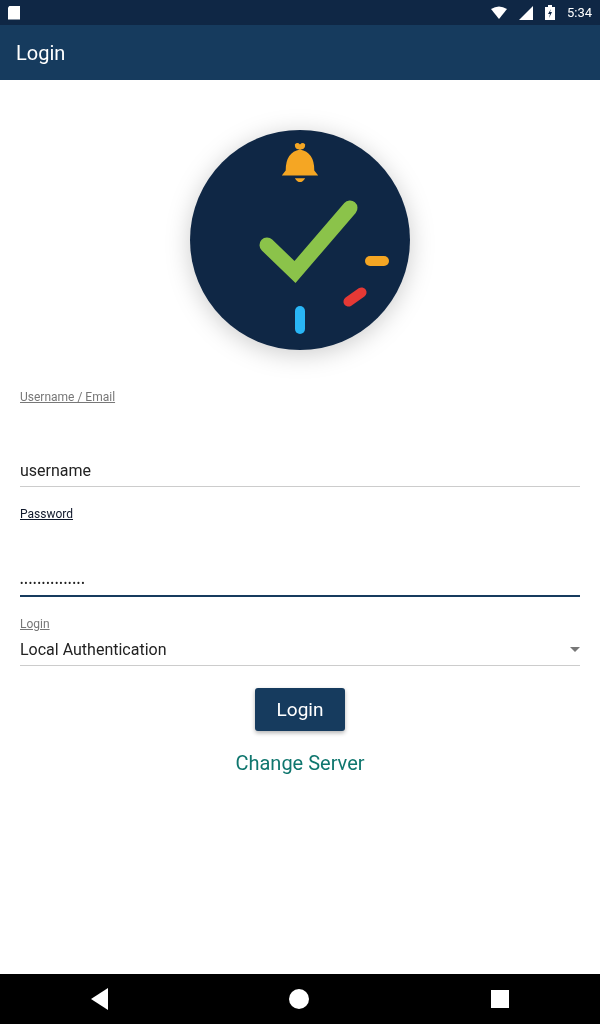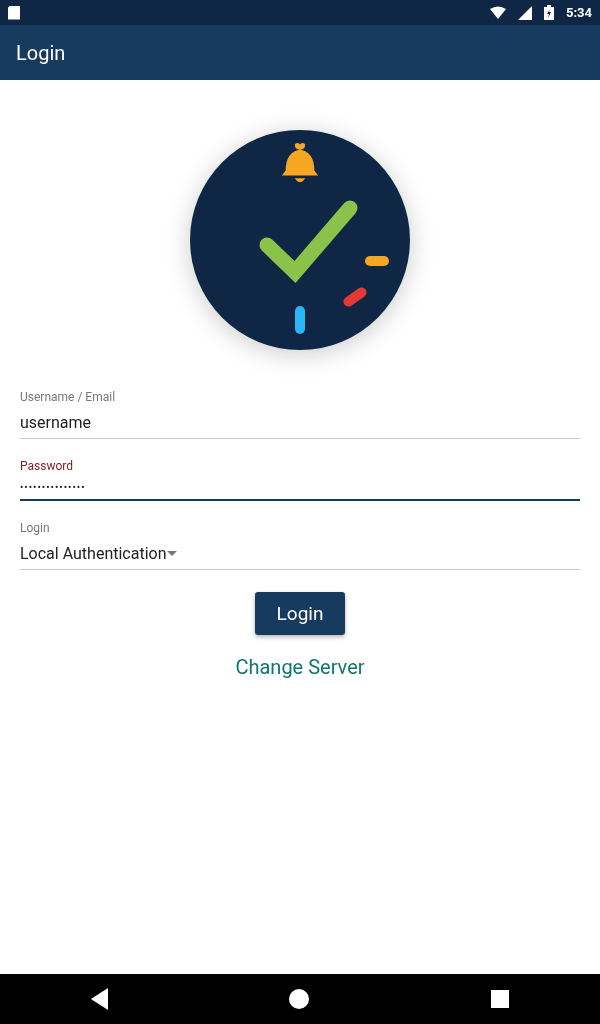--- a/index.html
+++ b/index.html
@@ -27,21 +27,20 @@
     }
     .status-left {
       display: flex;
       align-items: center;
       gap: 4px;
     }
     .status-right {
       display: flex;
       align-items: center;
       gap: 12px;
-      font-weight: bold;
     }
     .sd-icon {
       width: 12px;
       height: 14px;
       background: #ffffff;
       clip-path: polygon(0 15%, 15% 0, 100% 0, 100% 100%, 0 100%);
     }
     .app-bar {
       height: 55px;
       background: #163b5e;
@@ -69,48 +68,50 @@
       filter: drop-shadow(0 4px 12px rgba(0,0,0,0.2));
     }
     .form-group {
       margin-bottom: 20px;
     }
     .form-label {
       font-size: 12px;
       color: #777;
       margin-bottom: 3px;
       display: block;
+      text-decoration: underline;
     }
     .form-label.active {
-      color: #7f1d1d;
+      color: #0f172a;
     }
     .form-input {
       width: 100%;
       border: none;
       border-bottom: 1px solid #ccc;
       font-size: 16px;
       padding: 6px 0;
       outline: none;
       color: #222;
       background: transparent;
+      margin-top: 48px;
     }
     .form-input.focused {
       border-bottom: 2px solid #163b5e;
     }
     .domain-select {
       position: relative;
     }
     .domain-value {
       width: 100%;
       border-bottom: 1px solid #ccc;
       font-size: 16px;
       padding: 6px 0;
       color: #222;
       display: flex;
-      justify-content: flex-start;
+      justify-content: space-between;
       align-items: center;
     }
     .dropdown-arrow {
       width: 0;
       height: 0;
       border-left: 5px solid transparent;
       border-right: 5px solid transparent;
       border-top: 5px solid #777;
     }
     .login-button-row {

